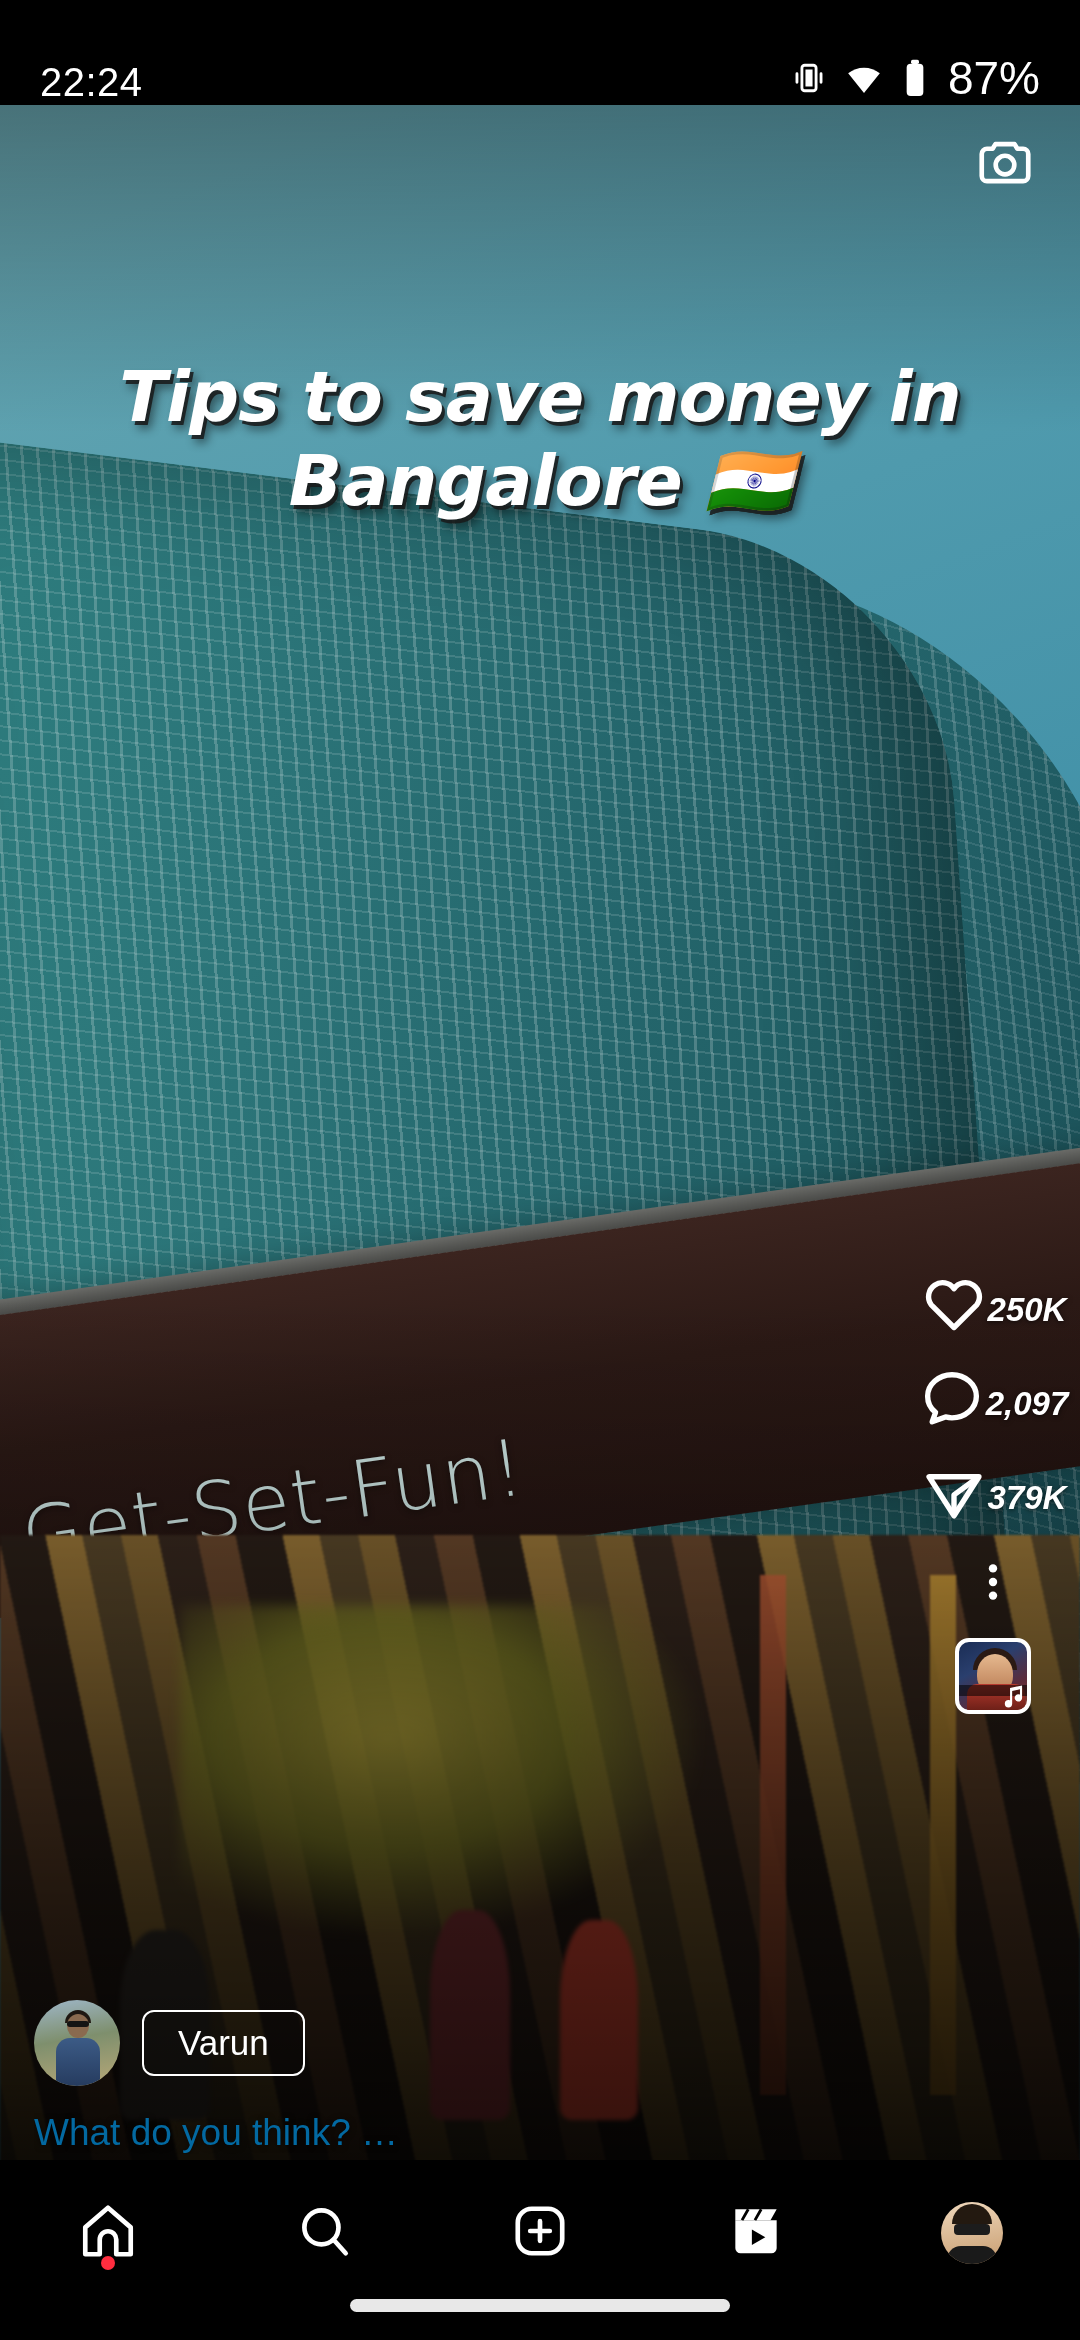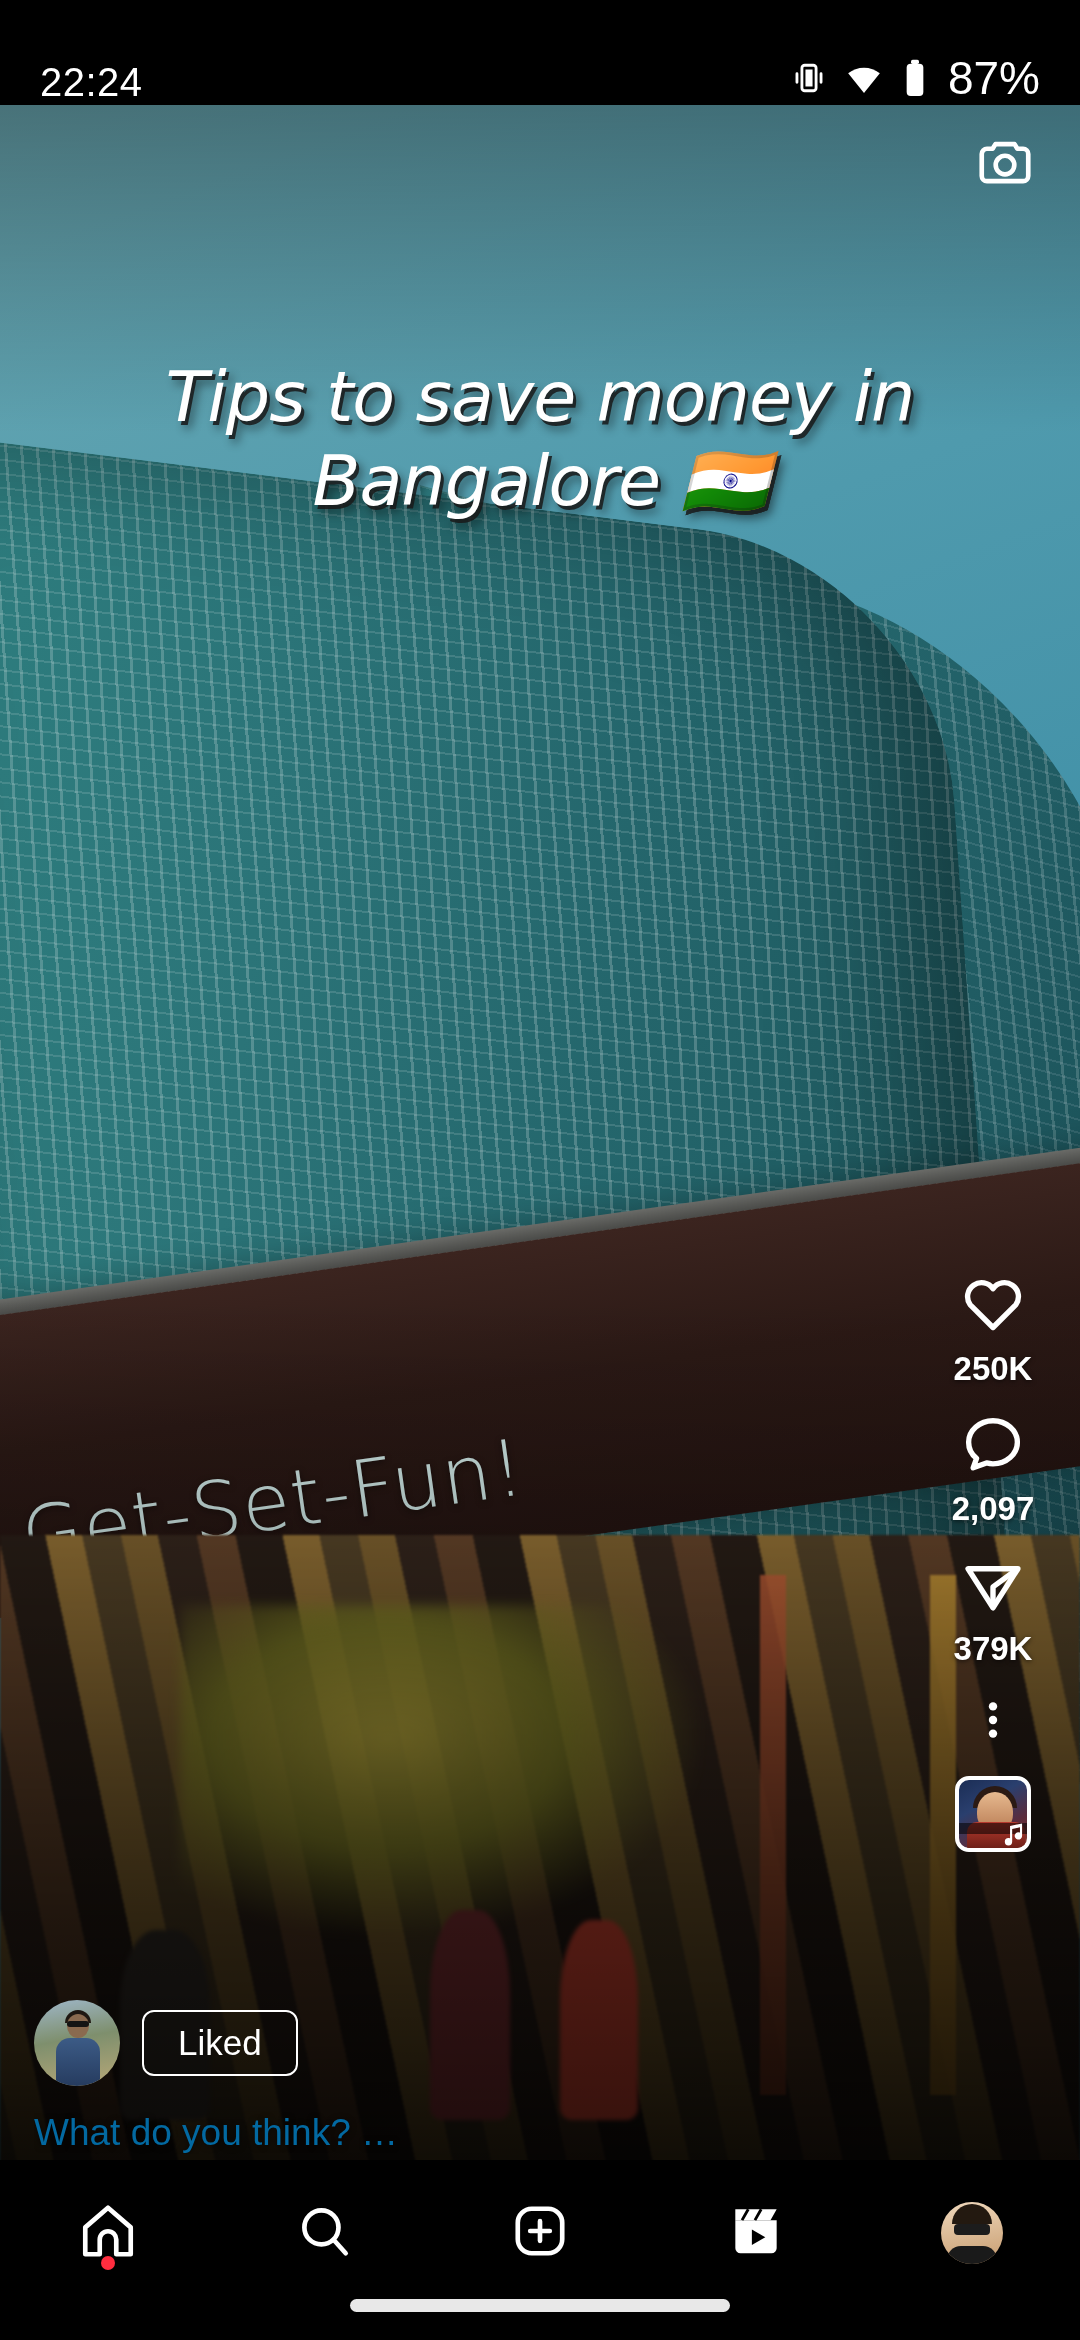--- a/index.html
+++ b/index.html
@@ -118,40 +118,40 @@
       linear-gradient(180deg, rgba(0,0,0,.32) 0%, rgba(0,0,0,0) 16%,
                       rgba(0,0,0,0) 58%, rgba(0,0,0,.55) 88%, rgba(0,0,0,.72) 100%);
   }
 
   
   .vidtitle {
     position:absolute; left:0; top:255px; width:1080px;
     text-align:center; z-index:8;
     color:#fff;
     font-family:"DejaVu Sans", sans-serif;
-    font-weight:normal; font-style:italic;
+    font-weight:bold; font-style:italic;
     font-size:70px; line-height:1.06;
     letter-spacing:-1px;
     text-shadow: 3px 4px 0 rgba(25,25,25,.85), 6px 8px 10px rgba(0,0,0,.45);
   }
   .vidtitle .l2 { display:block; margin-top:10px; }
 
   
   .topbar {
     position:absolute; left:0; top:105px; width:1080px; height:120px;
     display:flex; align-items:center; justify-content:flex-end;
     padding-right:44px; z-index:30;
   }
 
   
   .rail {
     position:absolute; right:22px; top:1270px; width:130px; z-index:32;
     display:flex; flex-direction:column; align-items:center;
   }
-  .rail-item { display:flex; flex-direction:column; align-items:center; margin-bottom:22px; }
+  .rail-item { display:flex; flex-direction:row; align-items:center; margin-bottom:22px;font-style:italic; }
   .rail-count {
     color:#fff; font-size:33px; font-weight:bold; margin-top:8px;
     text-shadow:0 1px 5px rgba(0,0,0,.65);
   }
   .rail-more { margin-top:6px; margin-bottom:28px; }
   .audio-thumb {
     width:76px; height:76px; border-radius:14px;
     border:4px solid #fff; position:relative; overflow:hidden;
     background:linear-gradient(150deg,#1b2d55 0%, #2a3f6e 35%, #5b2b3c 70%, #8c3b2a 100%);
   }
@@ -380,21 +380,21 @@
 
   <div class="meta">
 
     <div class="userrow">
       <div class="avatar">
         <div class="a-hair"></div>
         <div class="a-head"></div>
         <div class="a-shades"></div>
         <div class="a-torso"></div>
       </div>
-      <div class="follow-btn">Liked</div>
+      <div class="follow-btn">Varun</div>
     </div>
 
     <div class="caption">What do you think? …</div>
 
     <div class="likedrow">
       <div class="facepile">
         <div class="fp fp1"></div>
         <div class="fp fp2"></div>
         <div class="fp fp3"></div>
       </div>

